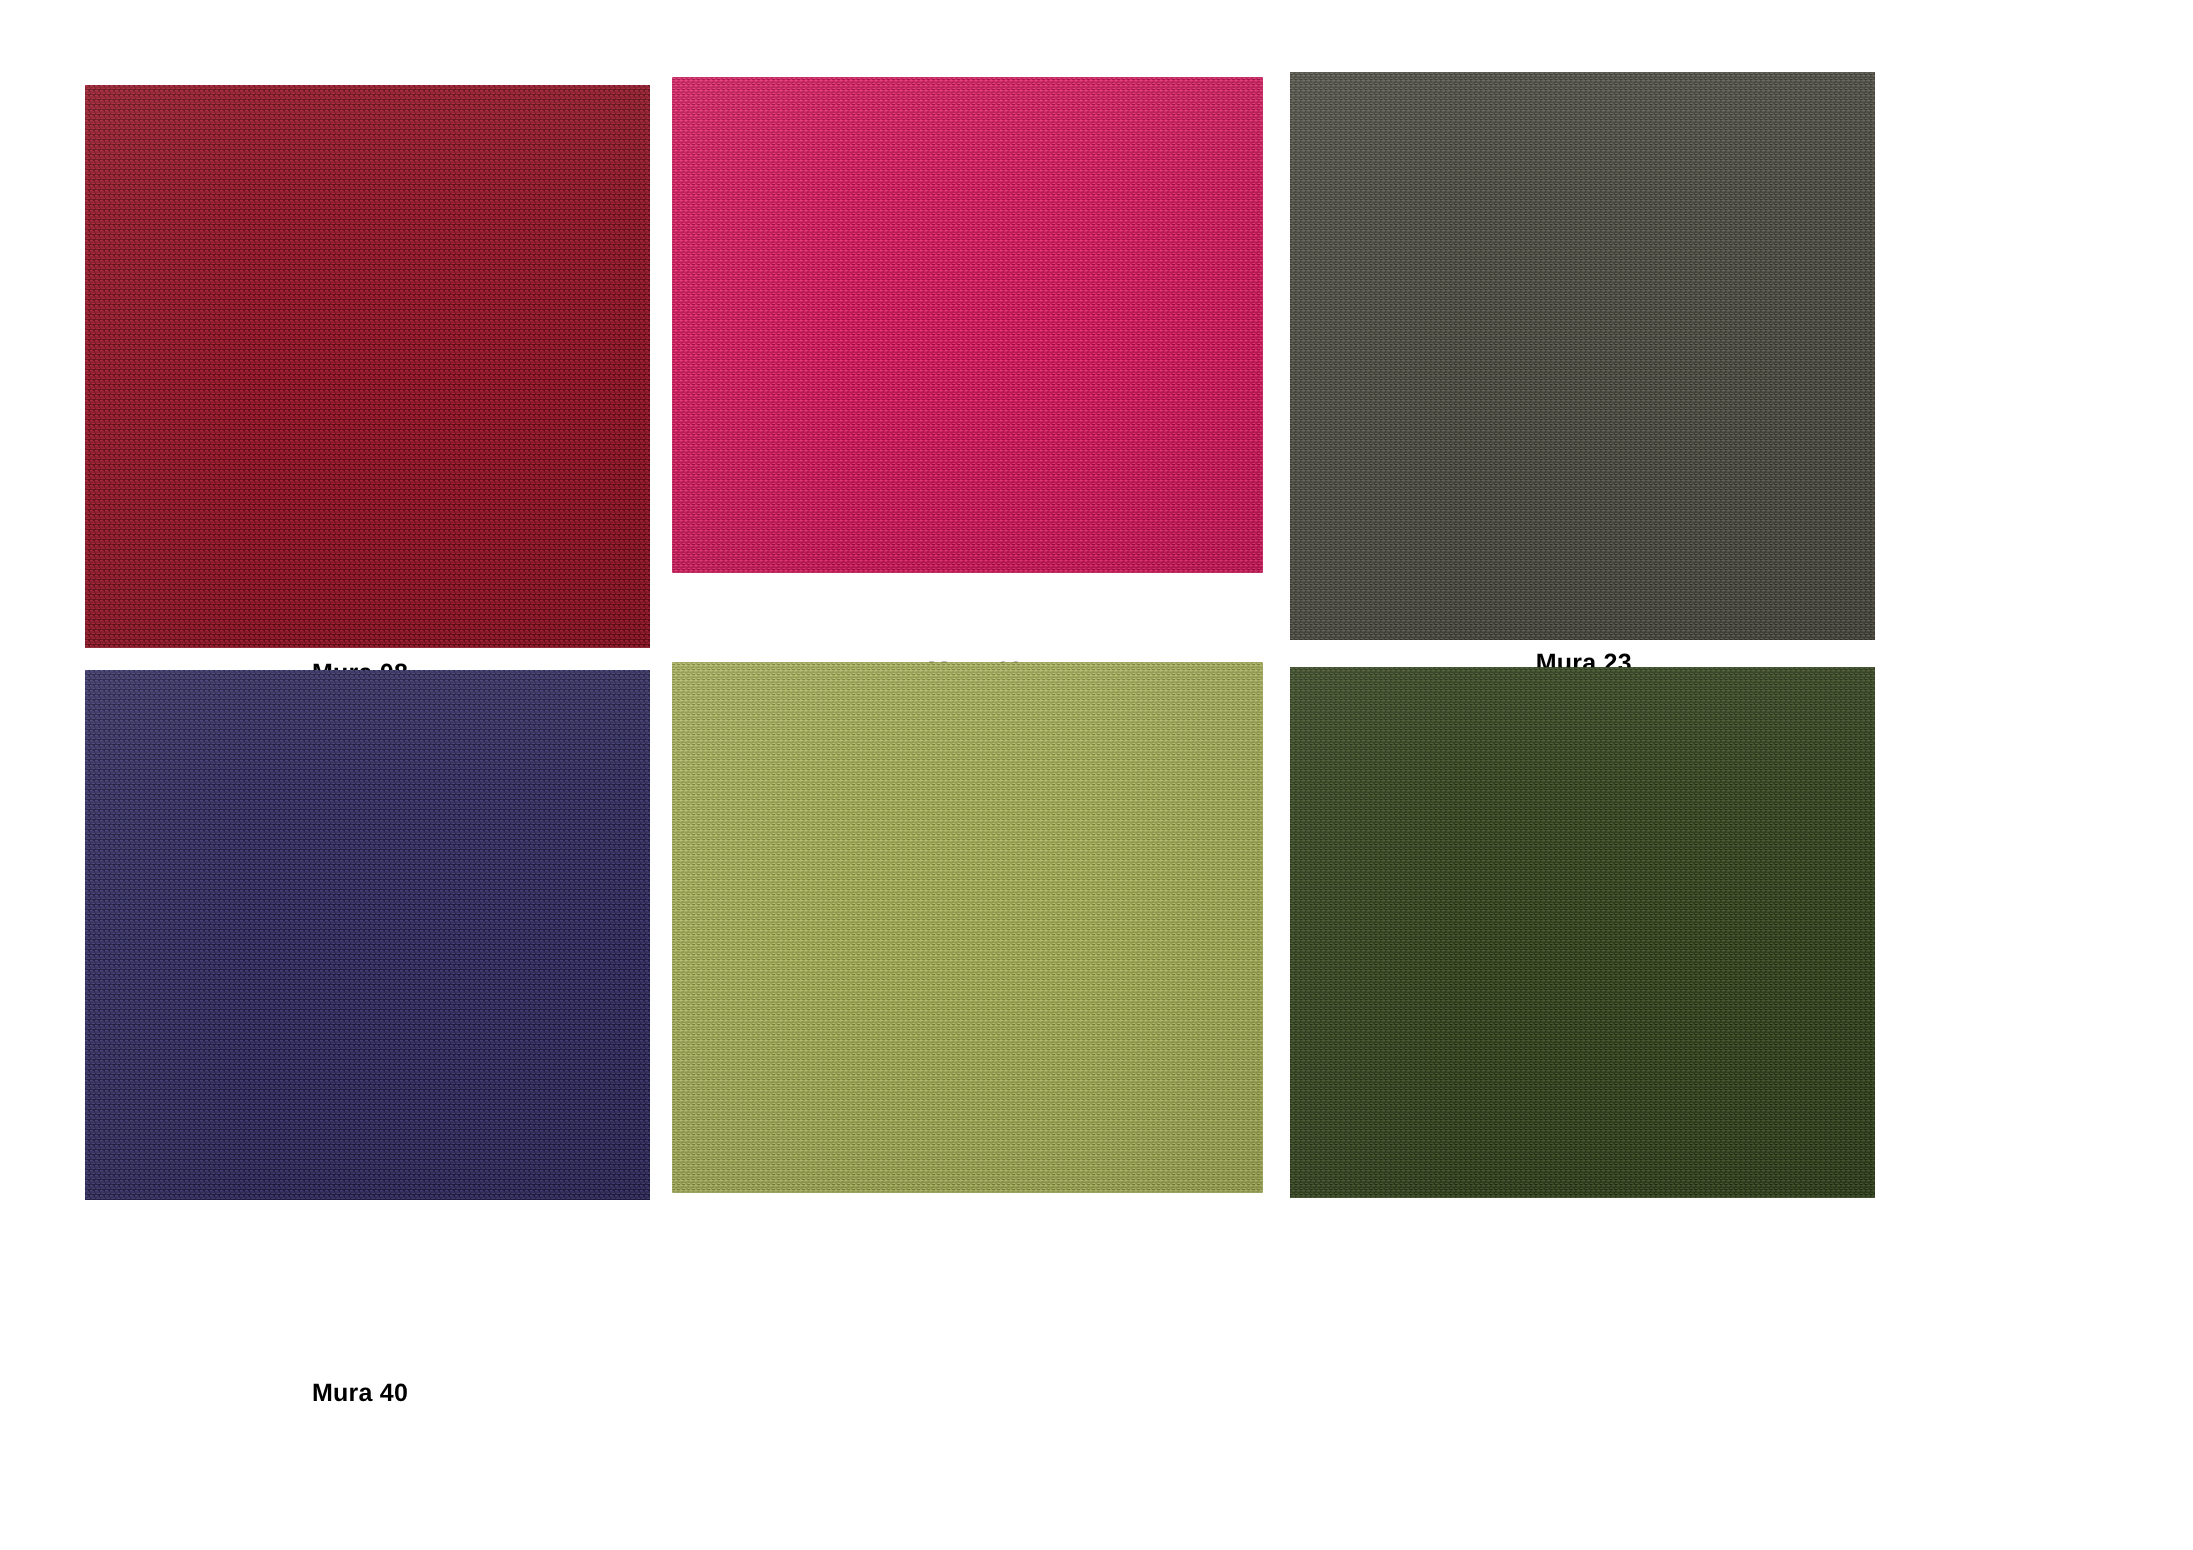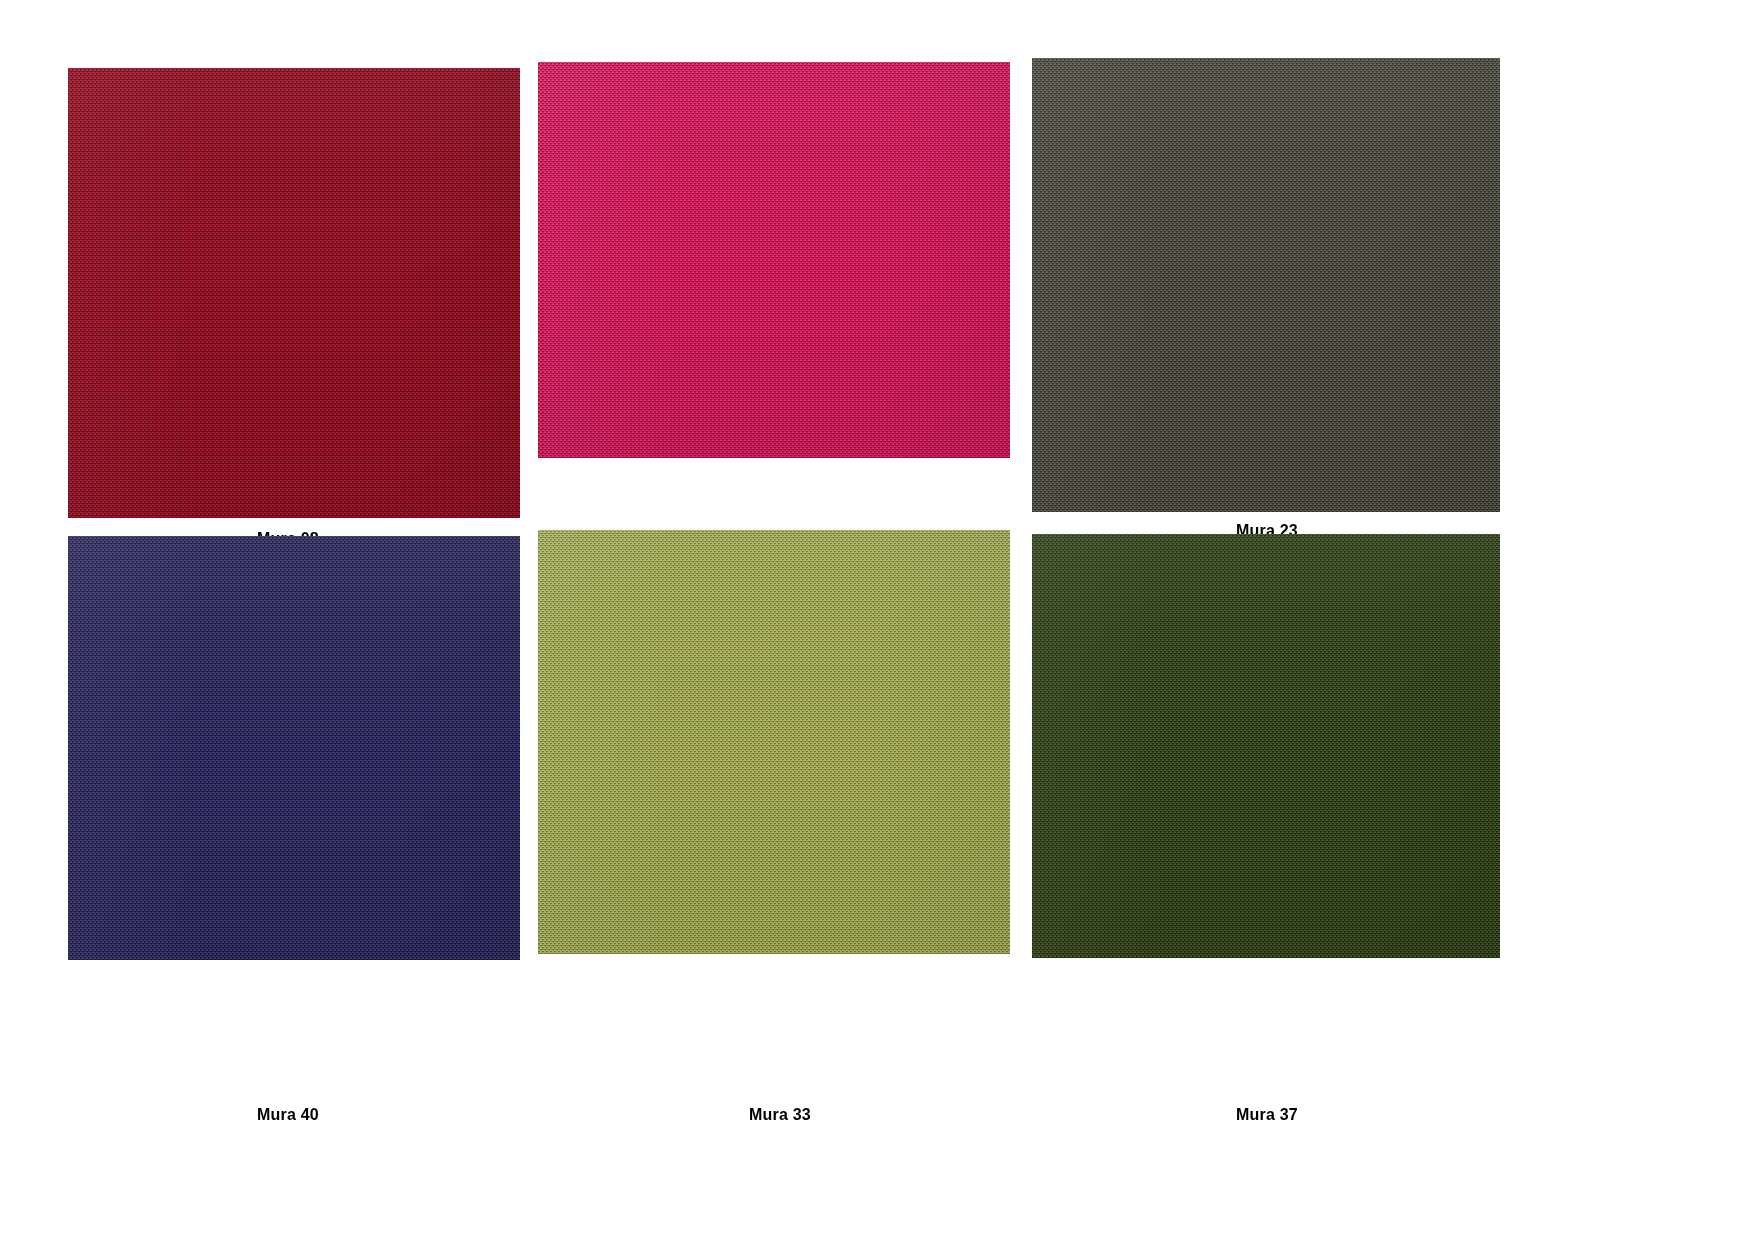--- a/index.html
+++ b/index.html
@@ -50,21 +50,21 @@
       linear-gradient(90deg, rgba(255,255,255,0.03) 0%, rgba(0,0,0,0.0) 30%,
                       rgba(0,0,0,0.0) 70%, rgba(0,0,0,0.035) 100%);
     pointer-events: none;
   }
 
   .swatch-label {
     position: absolute;
     text-align: center;
     font-family: "Liberation Sans", sans-serif;
     font-weight: bold;
-    font-size: 16px;
+    font-size: 20px;
     line-height: 24px;
     color: #000000;
     letter-spacing: 0.2px;
     white-space: nowrap;
   }
 </style>
 </head>
 <body style="background: rgb(255, 255, 255);">
 
 <div class="sheet">
@@ -81,18 +81,16 @@
       <div class="swatch" aria-label="Mura 23" title="Mura 23" style="background-image: linear-gradient(45deg, rgb(61, 61, 51) 25%, transparent 25%, transparent 75%, rgb(61, 61, 51) 75%), linear-gradient(45deg, rgb(85, 85, 74) 25%, transparent 25%, transparent 75%, rgb(85, 85, 74) 75%), repeating-linear-gradient(0deg, rgb(43, 43, 36) 0px, rgb(43, 43, 36) 1px, rgb(99, 99, 90) 1px, rgb(99, 99, 90) 2px), repeating-linear-gradient(90deg, rgba(0, 0, 0, 0.18) 0px, rgba(0, 0, 0, 0.18) 1px, rgba(255, 255, 255, 0.07) 1px, rgba(255, 255, 255, 0.07) 4px), linear-gradient(rgb(75, 75, 64), rgb(75, 75, 64)); background-position: 0px 0px, 2px 2px, 0px 0px, 0px 0px, 0px 0px; background-color: rgb(75, 75, 64);"></div>
     </div>
     <div class="swatch-label" style="left: 1032px; top: 519px; width: 470px;">Mura 23</div>
     <div class="swatch-cell" style="left: 68px; top: 536px; width: 452px; height: 424px;">
       <div class="swatch" aria-label="Mura 30" title="Mura 30" style="background-image: linear-gradient(45deg, rgb(36, 31, 73) 25%, transparent 25%, transparent 75%, rgb(36, 31, 73) 75%), linear-gradient(45deg, rgb(56, 52, 100) 25%, transparent 25%, transparent 75%, rgb(56, 52, 100) 75%), repeating-linear-gradient(0deg, rgb(23, 20, 51) 0px, rgb(23, 20, 51) 1px, rgb(70, 66, 119) 1px, rgb(70, 66, 119) 2px), repeating-linear-gradient(90deg, rgba(0, 0, 0, 0.18) 0px, rgba(0, 0, 0, 0.18) 1px, rgba(255, 255, 255, 0.07) 1px, rgba(255, 255, 255, 0.07) 4px), linear-gradient(rgb(45, 42, 88), rgb(45, 42, 88)); background-position: 0px 0px, 2px 2px, 0px 0px, 0px 0px, 0px 0px; background-color: rgb(45, 42, 88);"></div>
     </div>
     <div class="swatch-label" style="left: 68px; top: 1103px; width: 440px;">Mura 40</div>
     <div class="swatch-cell" style="left: 538px; top: 530px; width: 472px; height: 424px;">
       <div class="swatch" aria-label="Mura 33" title="Mura 33" style="background-image: linear-gradient(45deg, rgb(138, 148, 68) 25%, transparent 25%, transparent 75%, rgb(138, 148, 68) 75%), linear-gradient(45deg, rgb(168, 176, 92) 25%, transparent 25%, transparent 75%, rgb(168, 176, 92) 75%), repeating-linear-gradient(0deg, rgb(111, 120, 53) 0px, rgb(111, 120, 53) 1px, rgb(182, 189, 114) 1px, rgb(182, 189, 114) 2px), repeating-linear-gradient(90deg, rgba(0, 0, 0, 0.18) 0px, rgba(0, 0, 0, 0.18) 1px, rgba(255, 255, 255, 0.07) 1px, rgba(255, 255, 255, 0.07) 4px), linear-gradient(rgb(154, 163, 79), rgb(154, 163, 79)); background-position: 0px 0px, 2px 2px, 0px 0px, 0px 0px, 0px 0px; background-color: rgb(154, 163, 79);"></div>
     </div>
-    <div class="swatch-label" style="left: 538px; top: 1103px; width: 484px;">Mura 33</div>
     <div class="swatch-cell" style="left: 1032px; top: 534px; width: 468px; height: 424px;">
       <div class="swatch" aria-label="Mura 37" title="Mura 37" style="background-image: linear-gradient(45deg, rgb(42, 55, 24) 25%, transparent 25%, transparent 75%, rgb(42, 55, 24) 75%), linear-gradient(45deg, rgb(61, 78, 40) 25%, transparent 25%, transparent 75%, rgb(61, 78, 40) 75%), repeating-linear-gradient(0deg, rgb(27, 36, 15) 0px, rgb(27, 36, 15) 1px, rgb(74, 92, 50) 1px, rgb(74, 92, 50) 2px), repeating-linear-gradient(90deg, rgba(0, 0, 0, 0.18) 0px, rgba(0, 0, 0, 0.18) 1px, rgba(255, 255, 255, 0.07) 1px, rgba(255, 255, 255, 0.07) 4px), linear-gradient(rgb(51, 66, 31), rgb(51, 66, 31)); background-position: 0px 0px, 2px 2px, 0px 0px, 0px 0px, 0px 0px; background-color: rgb(51, 66, 31);"></div>
     </div>
-    <div class="swatch-label" style="left: 1032px; top: 1103px; width: 470px;">Mura 37</div>
   </div>
 
 </body></html>

